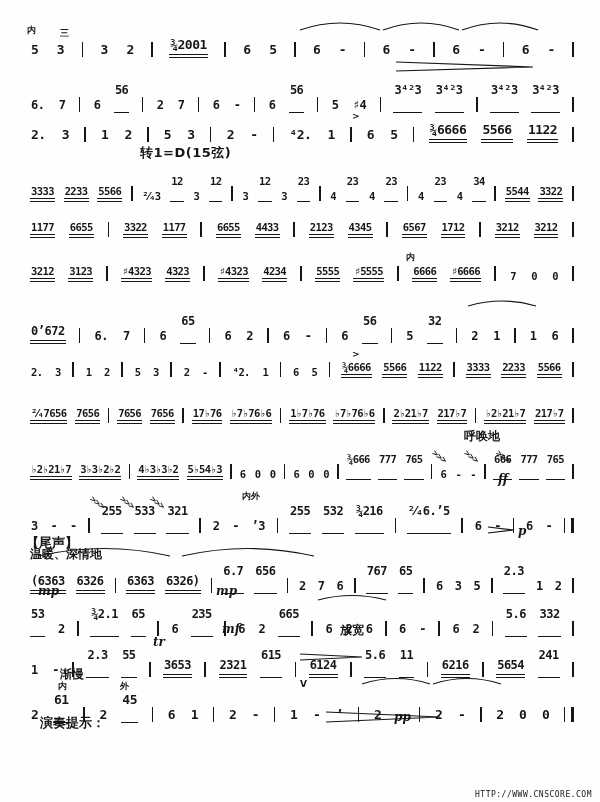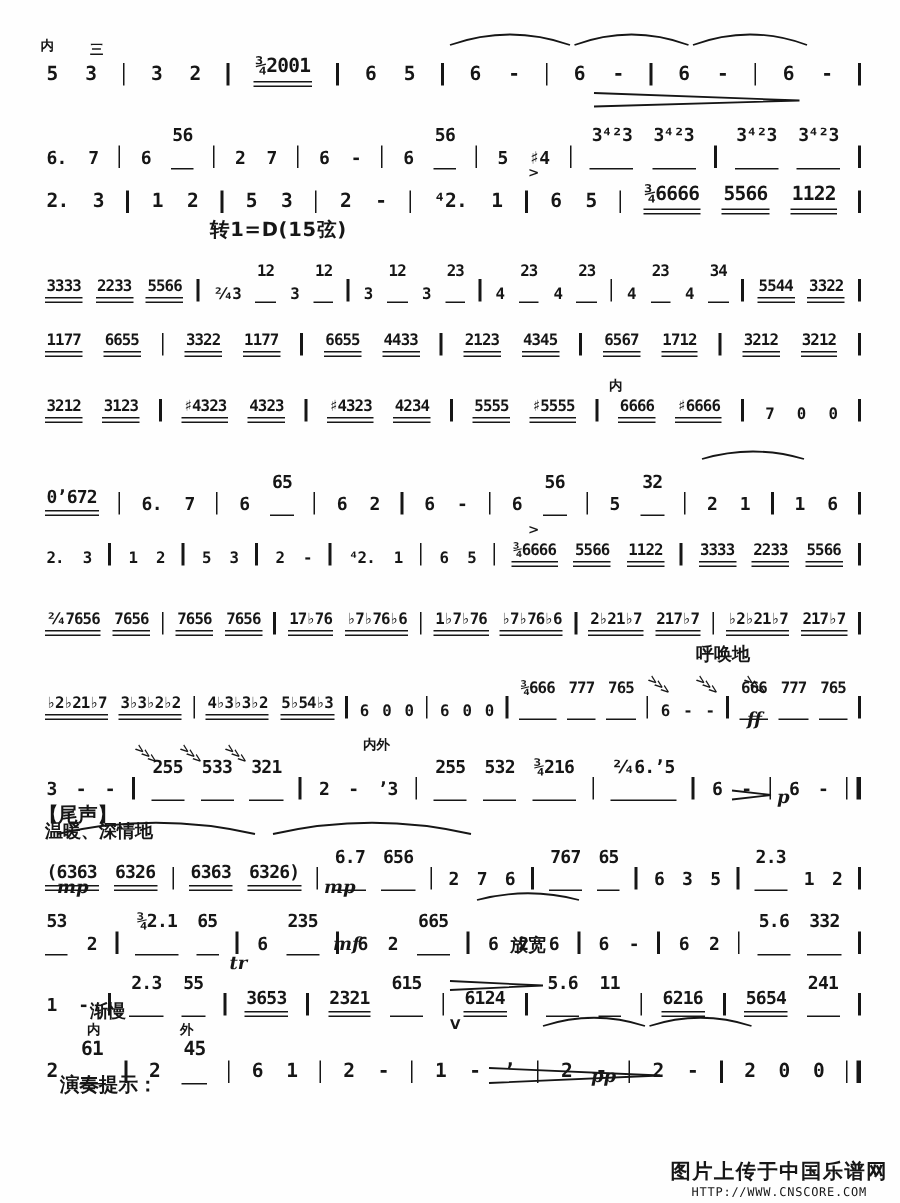--- a/index.html
+++ b/index.html
@@ -78,21 +78,20 @@
     <path d="M362,684 Q396,673 430,684 M433,684 Q467,673 501,684"></path>
 
     <path d="M326,712 L440,717 M326,722 L440,717"></path>
   </svg>
 
   <div id="notes">
     <p id="notes-heading">演奏提示：</p>
   </div>
 
   <div id="watermark">
-    <div id="wm-line1">图片上传于中国乐谱网</div>
     <div id="wm-line2">HTTP://WWW.CNSCORE.COM</div>
   </div>
 
 <span class="label mark" style="left: 27px; top: 24px;">内</span>
     <span class="label mark" style="left: 60px; top: 27px;">三</span>
     <span class="label keychange" style="left: 140px; top: 144px;">转1=D(15弦)</span>
     <span class="label mark" style="left: 352px; top: 111px;">&gt;</span>
     <span class="label mark" style="left: 406px; top: 251px;">内</span>
     <span class="label mark" style="left: 352px; top: 349px;">&gt;</span>
     <span class="label expr" style="left: 464px; top: 428px;">呼唤地</span>

